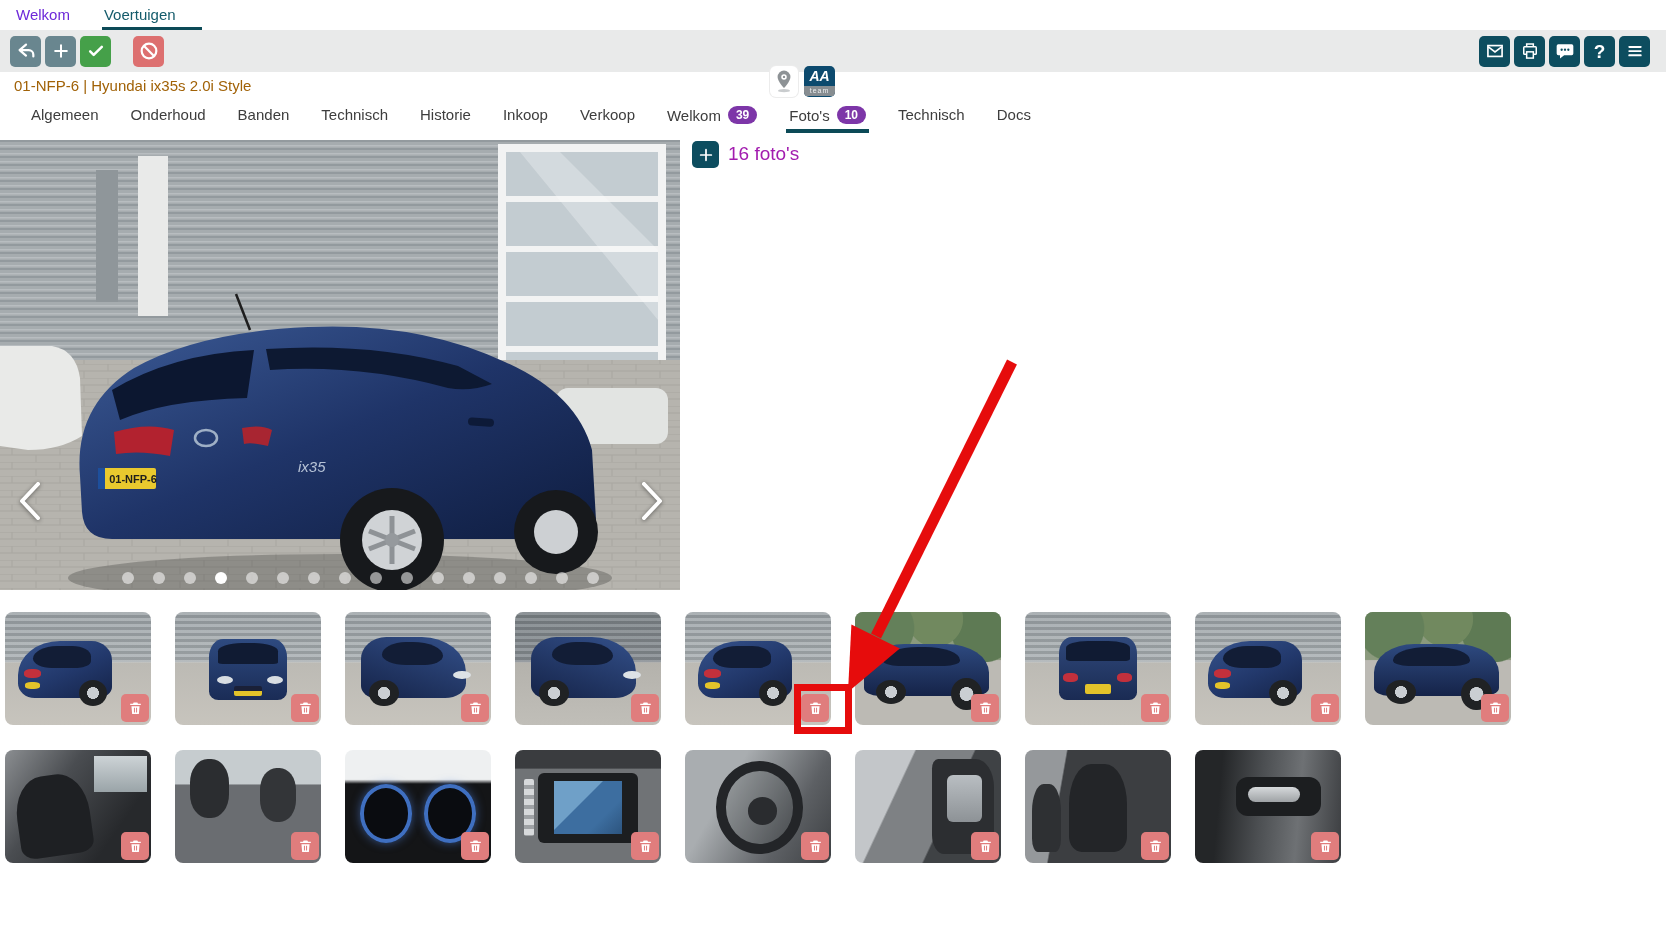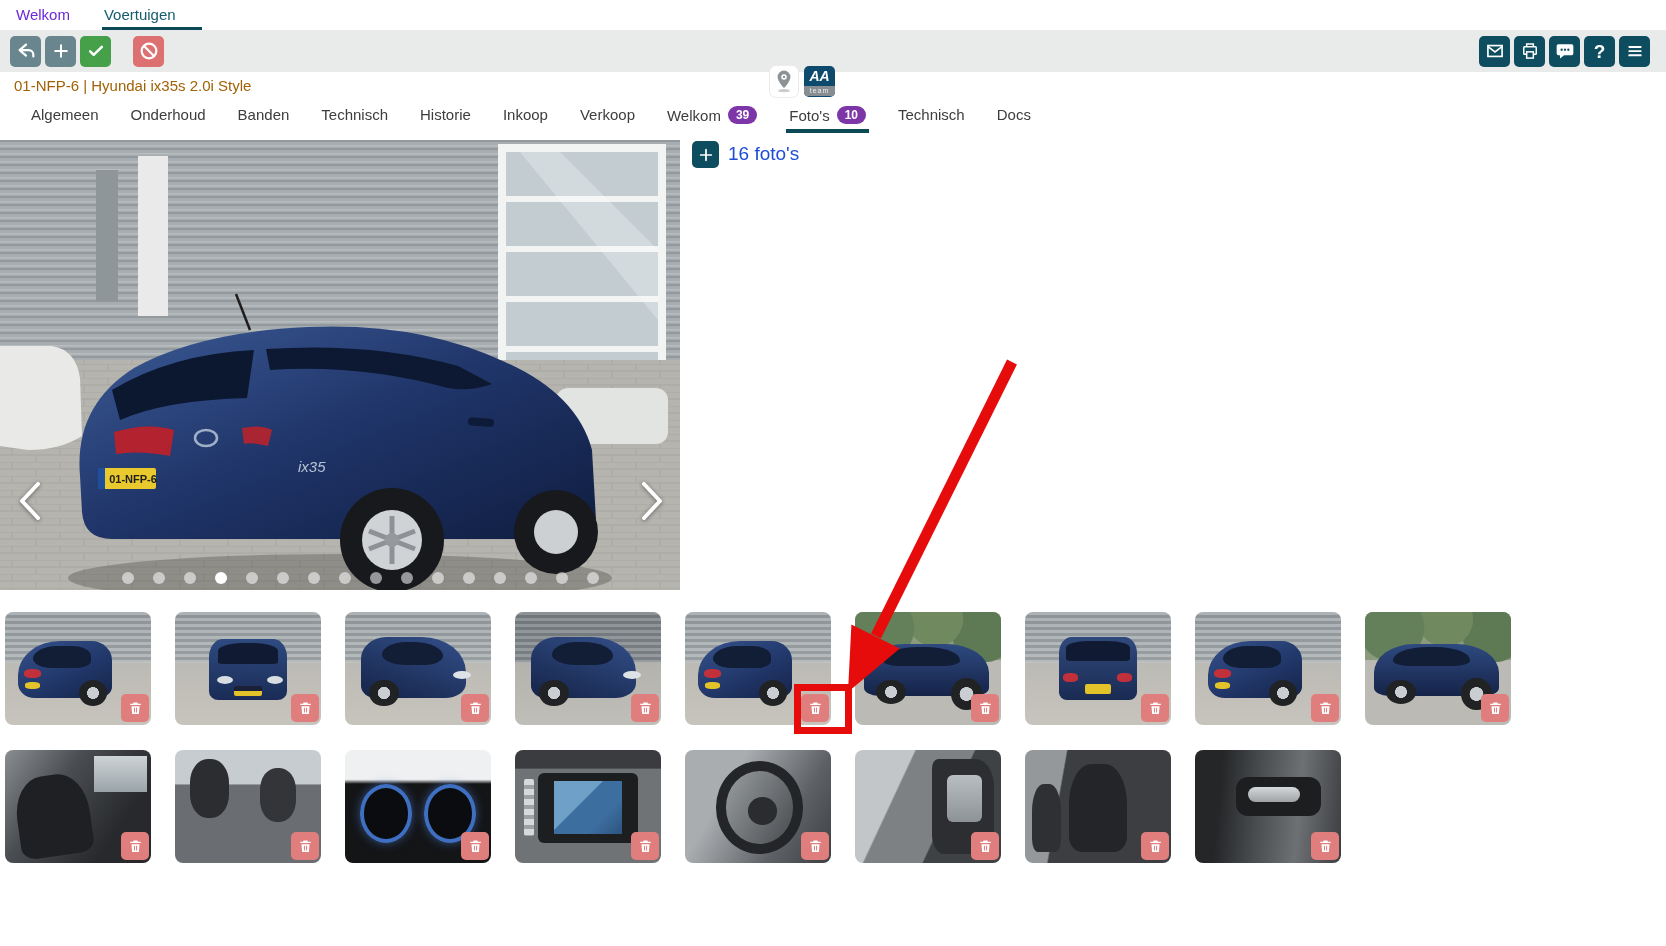--- a/index.html
+++ b/index.html
@@ -44,21 +44,21 @@
   .scene { display:block; width:680px; height:450px; }
   .chev { position:absolute; top:338px; width:36px; height:46px; background:none; border:none; cursor:pointer; filter:drop-shadow(0 1px 2px rgba(0,0,0,.45)); }
   .chev.prev { left:12px; }
   .chev.next { right:10px; }
   .dots { position:absolute; left:122px; bottom:6px; display:flex; gap:19px; }
   .dot { width:12px; height:12px; border-radius:50%; background:rgba(255,255,255,.55); cursor:pointer; }
   .dot.active { background:#ffffff; }
 
   
   .add-btn { position:absolute; top:141px; left:692px; width:27px; height:27px; background:#0d4d5f; border:none; border-radius:5px; display:flex; align-items:center; justify-content:center; cursor:pointer; }
-  .photos-count { position:absolute; top:143px; left:728px; font-size:19px; color:#1d4ed8; }
+  .photos-count { position:absolute; top:143px; left:728px; font-size:19px; color:#a21caf; }
   .dropzone { position:absolute; top:172px; left:688px; width:876px; height:134px; background:#7e99a1; border:4px dashed #0c4a57; border-radius:8px; display:flex; flex-direction:column; align-items:center; justify-content:center; gap:7px; color:#fff; cursor:pointer; }
   .upload-label { font-size:19px; }
 
   
   .thumb { position:absolute; width:146px; height:113px; border-radius:8px; overflow:hidden; background:#b9b8b2; cursor:pointer; }
   .thumb i { position:absolute; display:block; }
   .trash { position:absolute; right:2px; bottom:3px; width:28px; height:28px; background:#e07d7d; border:none; border-radius:5px; display:flex; align-items:center; justify-content:center; cursor:pointer; padding:0; z-index:3; }
 
   
   .thumb[data-kind~="bg-building"] { background: linear-gradient(#9ba2a6 0%, #a8aeb1 44%, #bcbab4 45%, #c7c4bd 100%); }

